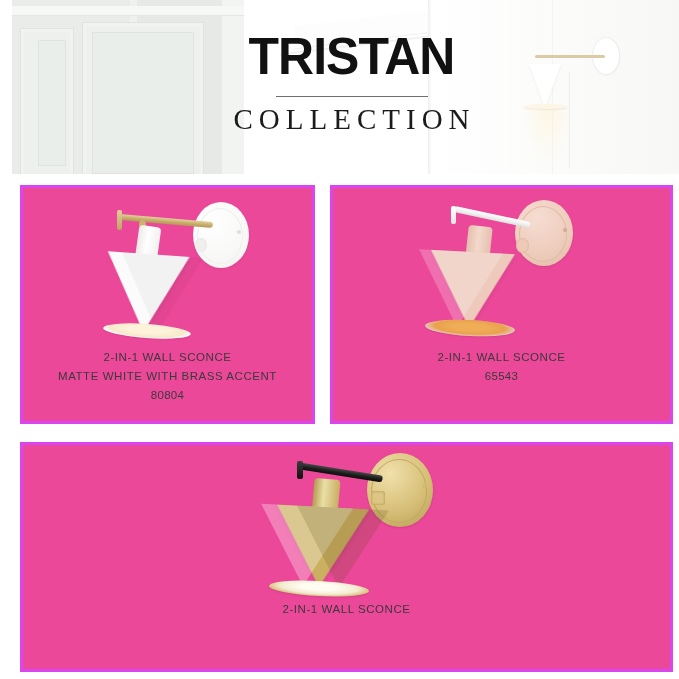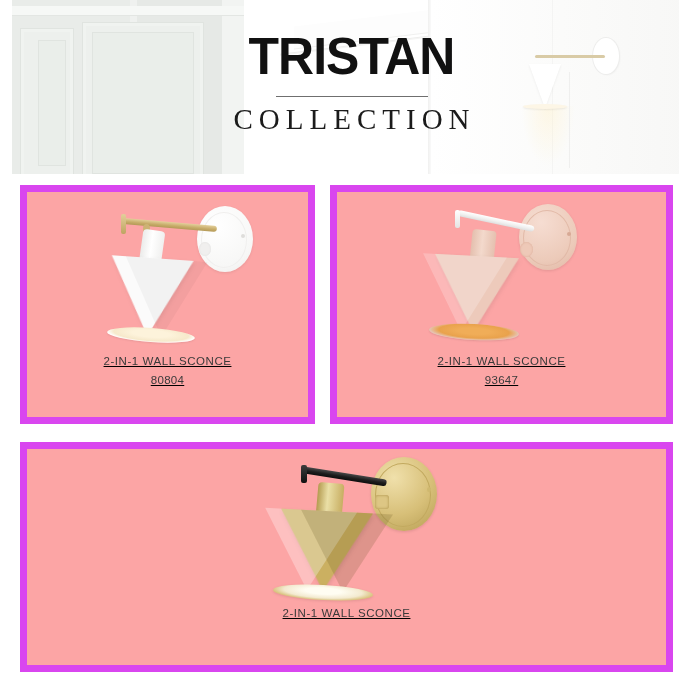--- a/index.html
+++ b/index.html
@@ -178,24 +178,23 @@
   
   .grid {
     position: absolute;
     left: 0; top: 174px;
     width: 679px;
     height: 505px;
     background: #ffffff;
   }
   .card {
     position: absolute;
-    background: #fca5a5;
-    border: 7px solid #d946ef;
+    background: #ec4899;
+    border: 3px solid #d946ef;
     box-sizing: border-box;
-    text-decoration: underline;
   }
   .card-1 { left: 8px;   top: 11px;  width: 295px; height: 239px; }
   .card-2 { left: 318px; top: 11px;  width: 343px; height: 239px; }
   .card-3 { left: 8px;   top: 268px; width: 653px; height: 230px; }
 
   .card-stage {
     position: relative;
     width: 100%;
     height: 160px;
   }
@@ -473,20 +472,21 @@
           <div class="arm-cap"></div>
           <div class="arm-joint"></div>
           <div class="neck"></div>
           <div class="shade"></div>
           <div class="shade-shade"></div>
           <div class="lip"></div>
         </div>
       </div>
       <div class="caption">
         <div>2-IN-1 WALL SCONCE</div>
+        <div>MATTE WHITE WITH BRASS ACCENT</div>
         <div class="sku">80804</div>
       </div>
     </div>
 
     <div class="card card-2">
       <div class="card-stage">
         <div class="sconce s2">
           <div class="plate"></div>
           <div class="plate-inner"></div>
           <div class="screw"></div>
@@ -494,21 +494,21 @@
           <div class="arm"></div>
           <div class="arm-cap"></div>
           <div class="neck"></div>
           <div class="shade"></div>
           <div class="shade-hi"></div>
           <div class="lip"></div>
         </div>
       </div>
       <div class="caption">
         <div>2-IN-1 WALL SCONCE</div>
-        <div class="sku">93647</div>
+        <div class="sku">65543</div>
       </div>
     </div>
 
     <div class="card card-3">
       <div class="card-stage">
         <div class="sconce s3">
           <div class="plate"></div>
           <div class="plate-inner"></div>
           <div class="screw"></div>
           <div class="knob"></div>

